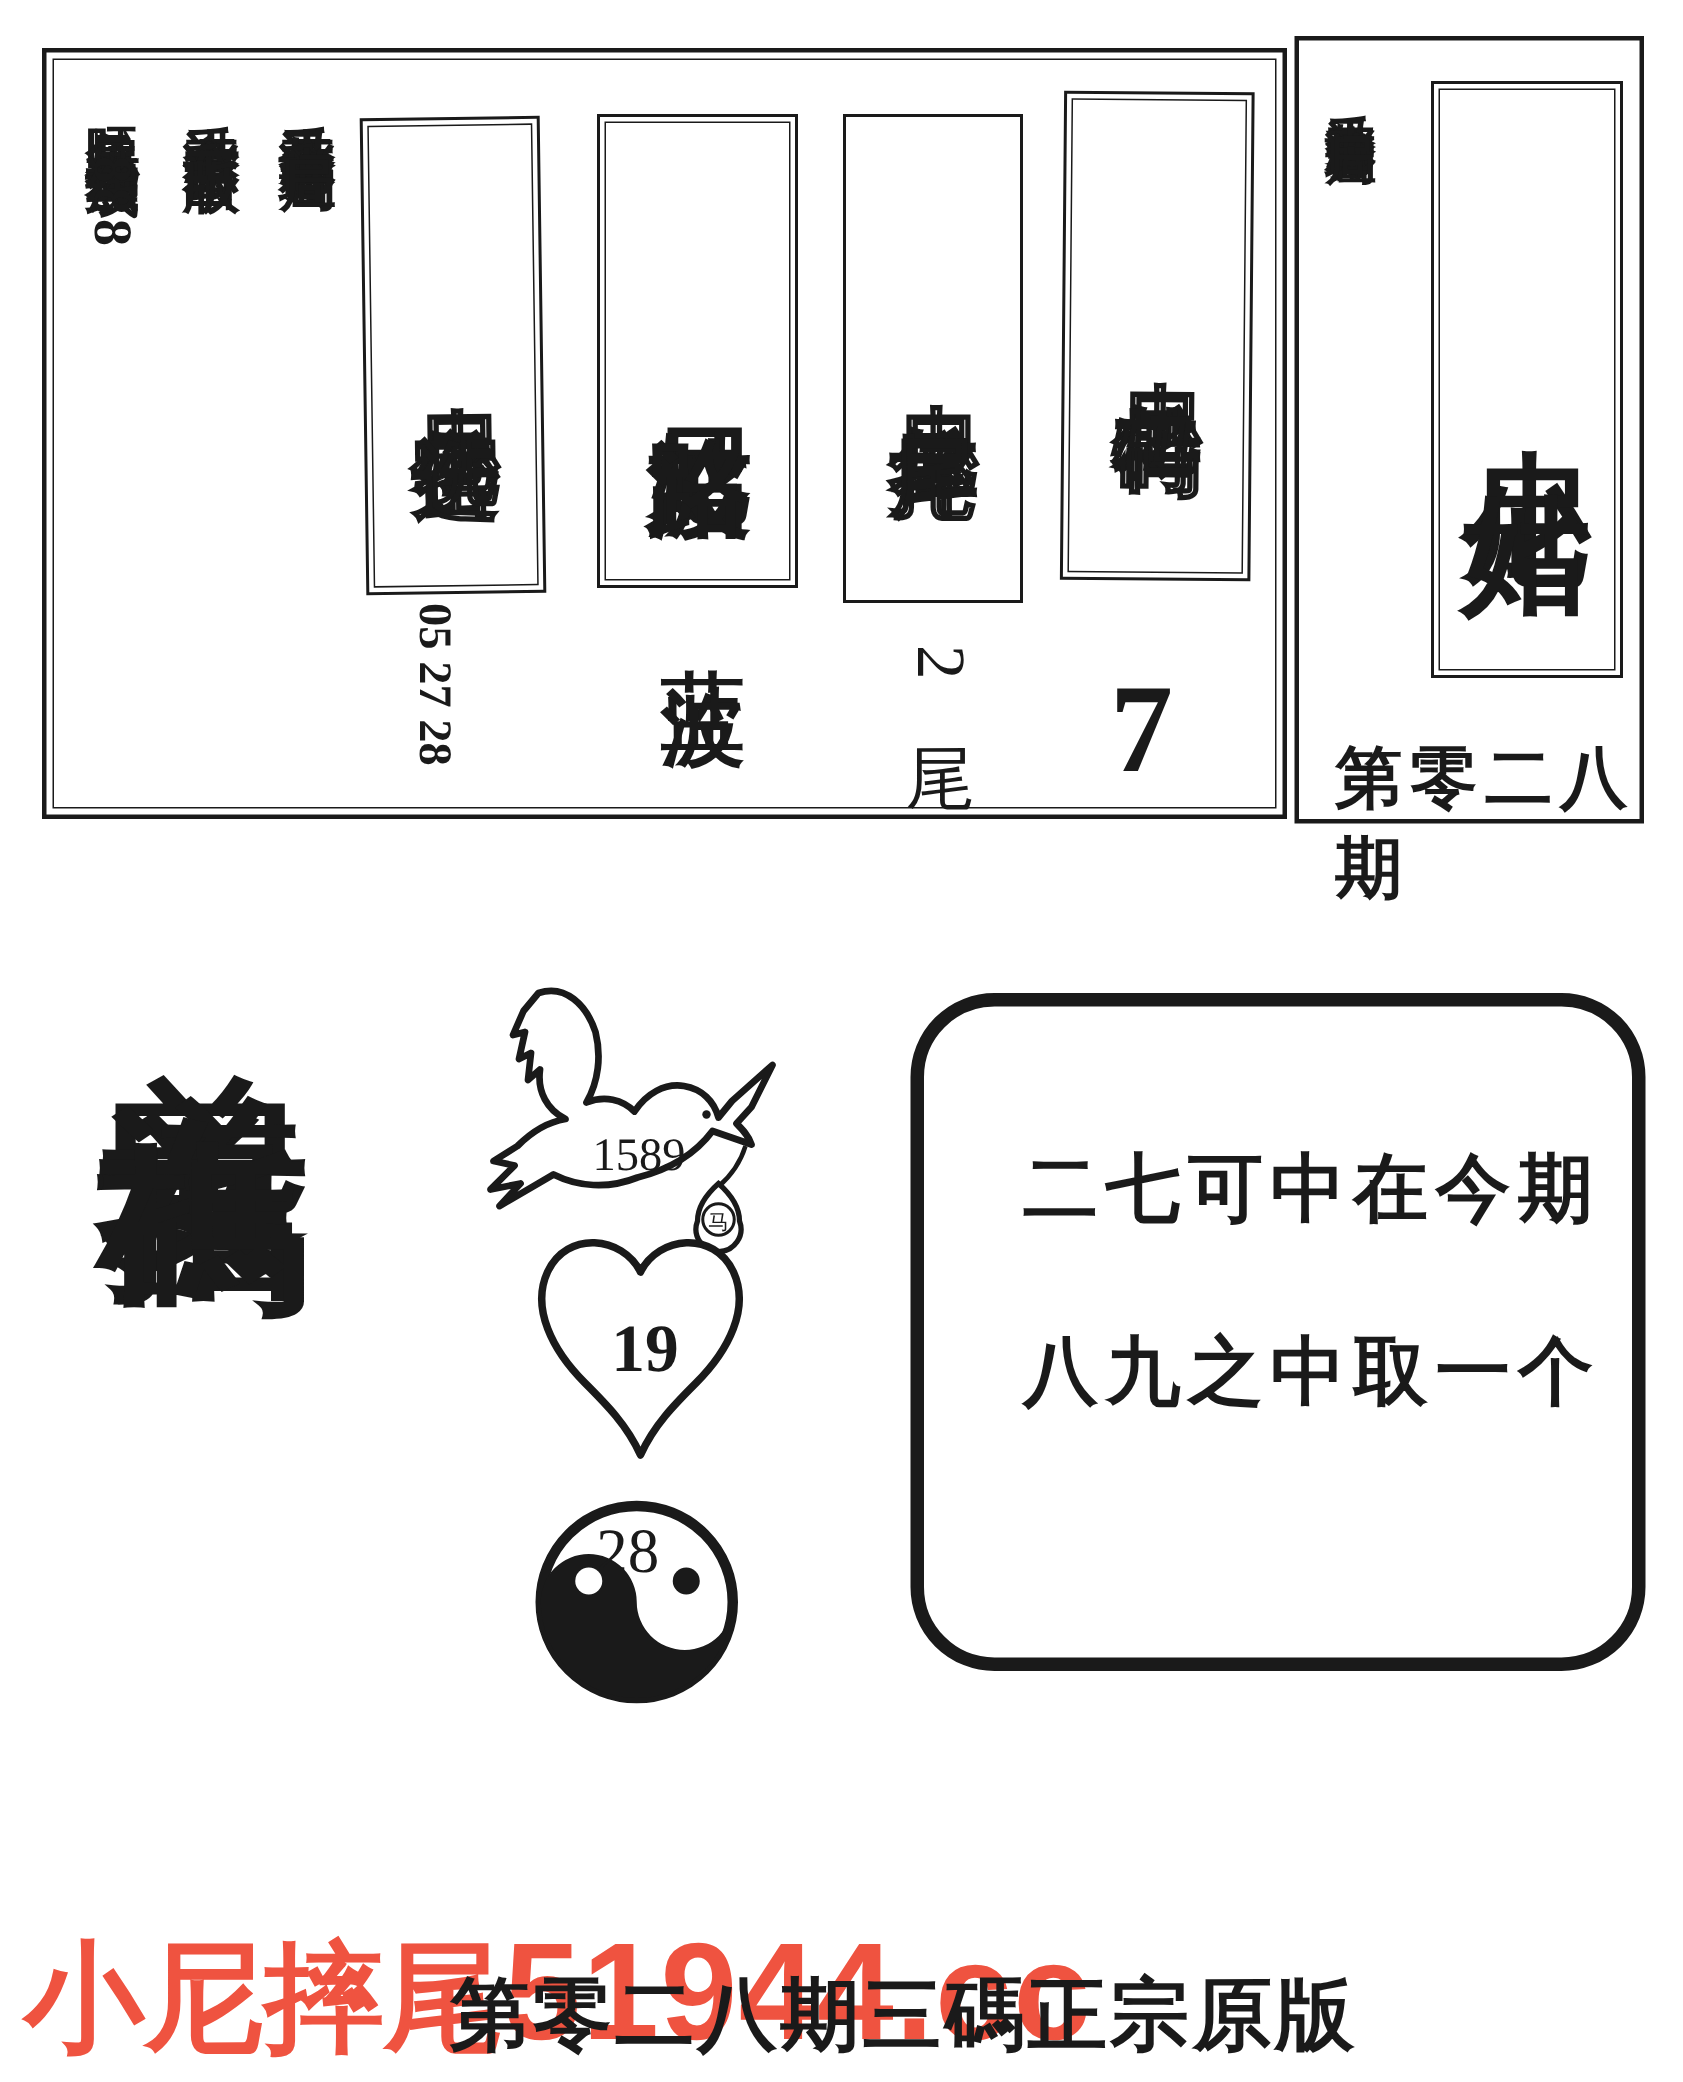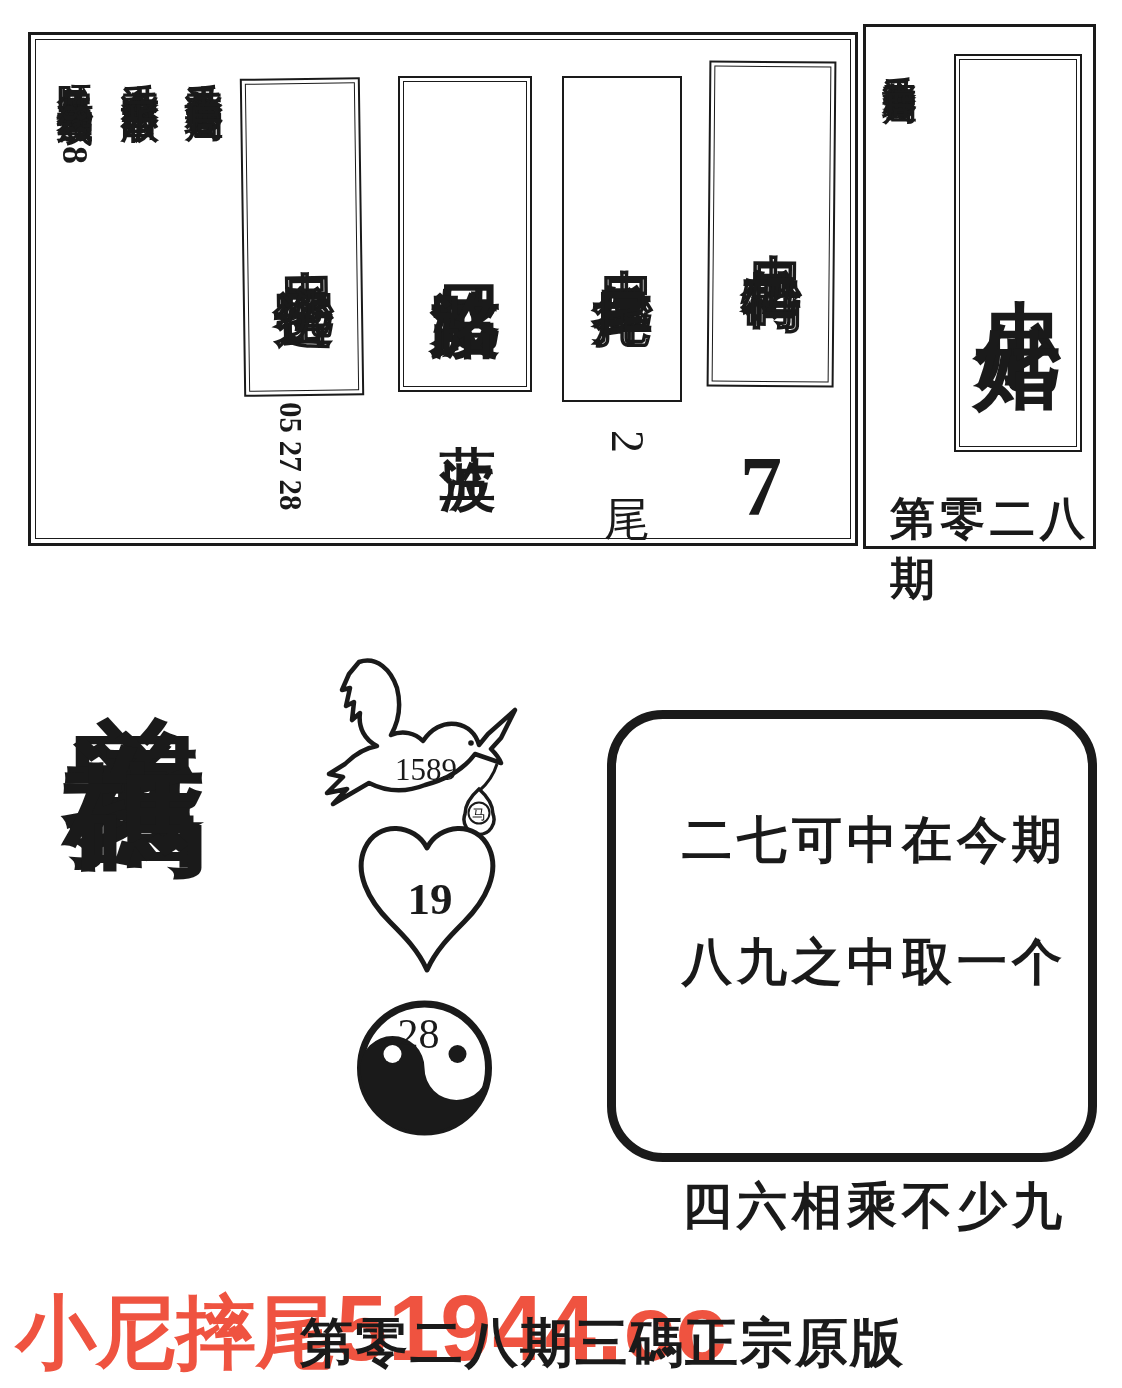--- a/index.html
+++ b/index.html
@@ -180,24 +180,23 @@
   </svg>
 
   <svg class="abs" style="left:354px;top:996px;" width="141" height="140" viewBox="0 0 140 140">
     <circle cx="70" cy="72" r="64" fill="#ffffff" stroke="#1a1a1a" stroke-width="7"></circle>
     <path d="M134,72 A64,64 0 0 1 6,72 A32,32 0 0 1 70,72 A32,32 0 0 0 134,72 Z" fill="#1a1a1a"></path>
     <circle cx="38" cy="58" r="9" fill="#ffffff"></circle>
     <circle cx="103" cy="58" r="9" fill="#1a1a1a"></circle>
     <text x="64" y="52" font-size="42" text-anchor="middle" fill="#1a1a1a">28</text>
   </svg>
 
-  <div class="abs" id="verse-box" style="left:607px;top:662px;width:490px;height:452px;margin-top:48px;">
+  <div class="abs" id="verse-box" style="left:607px;top:662px;width:490px;height:452px;">
     <div class="verse-line" style="top:88px;">二七可中在今期</div>
     <div class="verse-line" style="top:210px;">八九之中取一个</div>
-    <div class="verse-line" style="top:454px;">四六相乘不少九</div>
   </div>
 
   <div class="abs" id="footer-red" style="left:16px;top:1278px;">
     <span class="cn">小尼摔尾</span><span class="dom">51944.cc</span>
   </div>
 
   <div class="abs" id="footer-stamp" style="left:300px;top:1308px;">第零二八期三碼正宗原版</div>
 
 </div>
 

